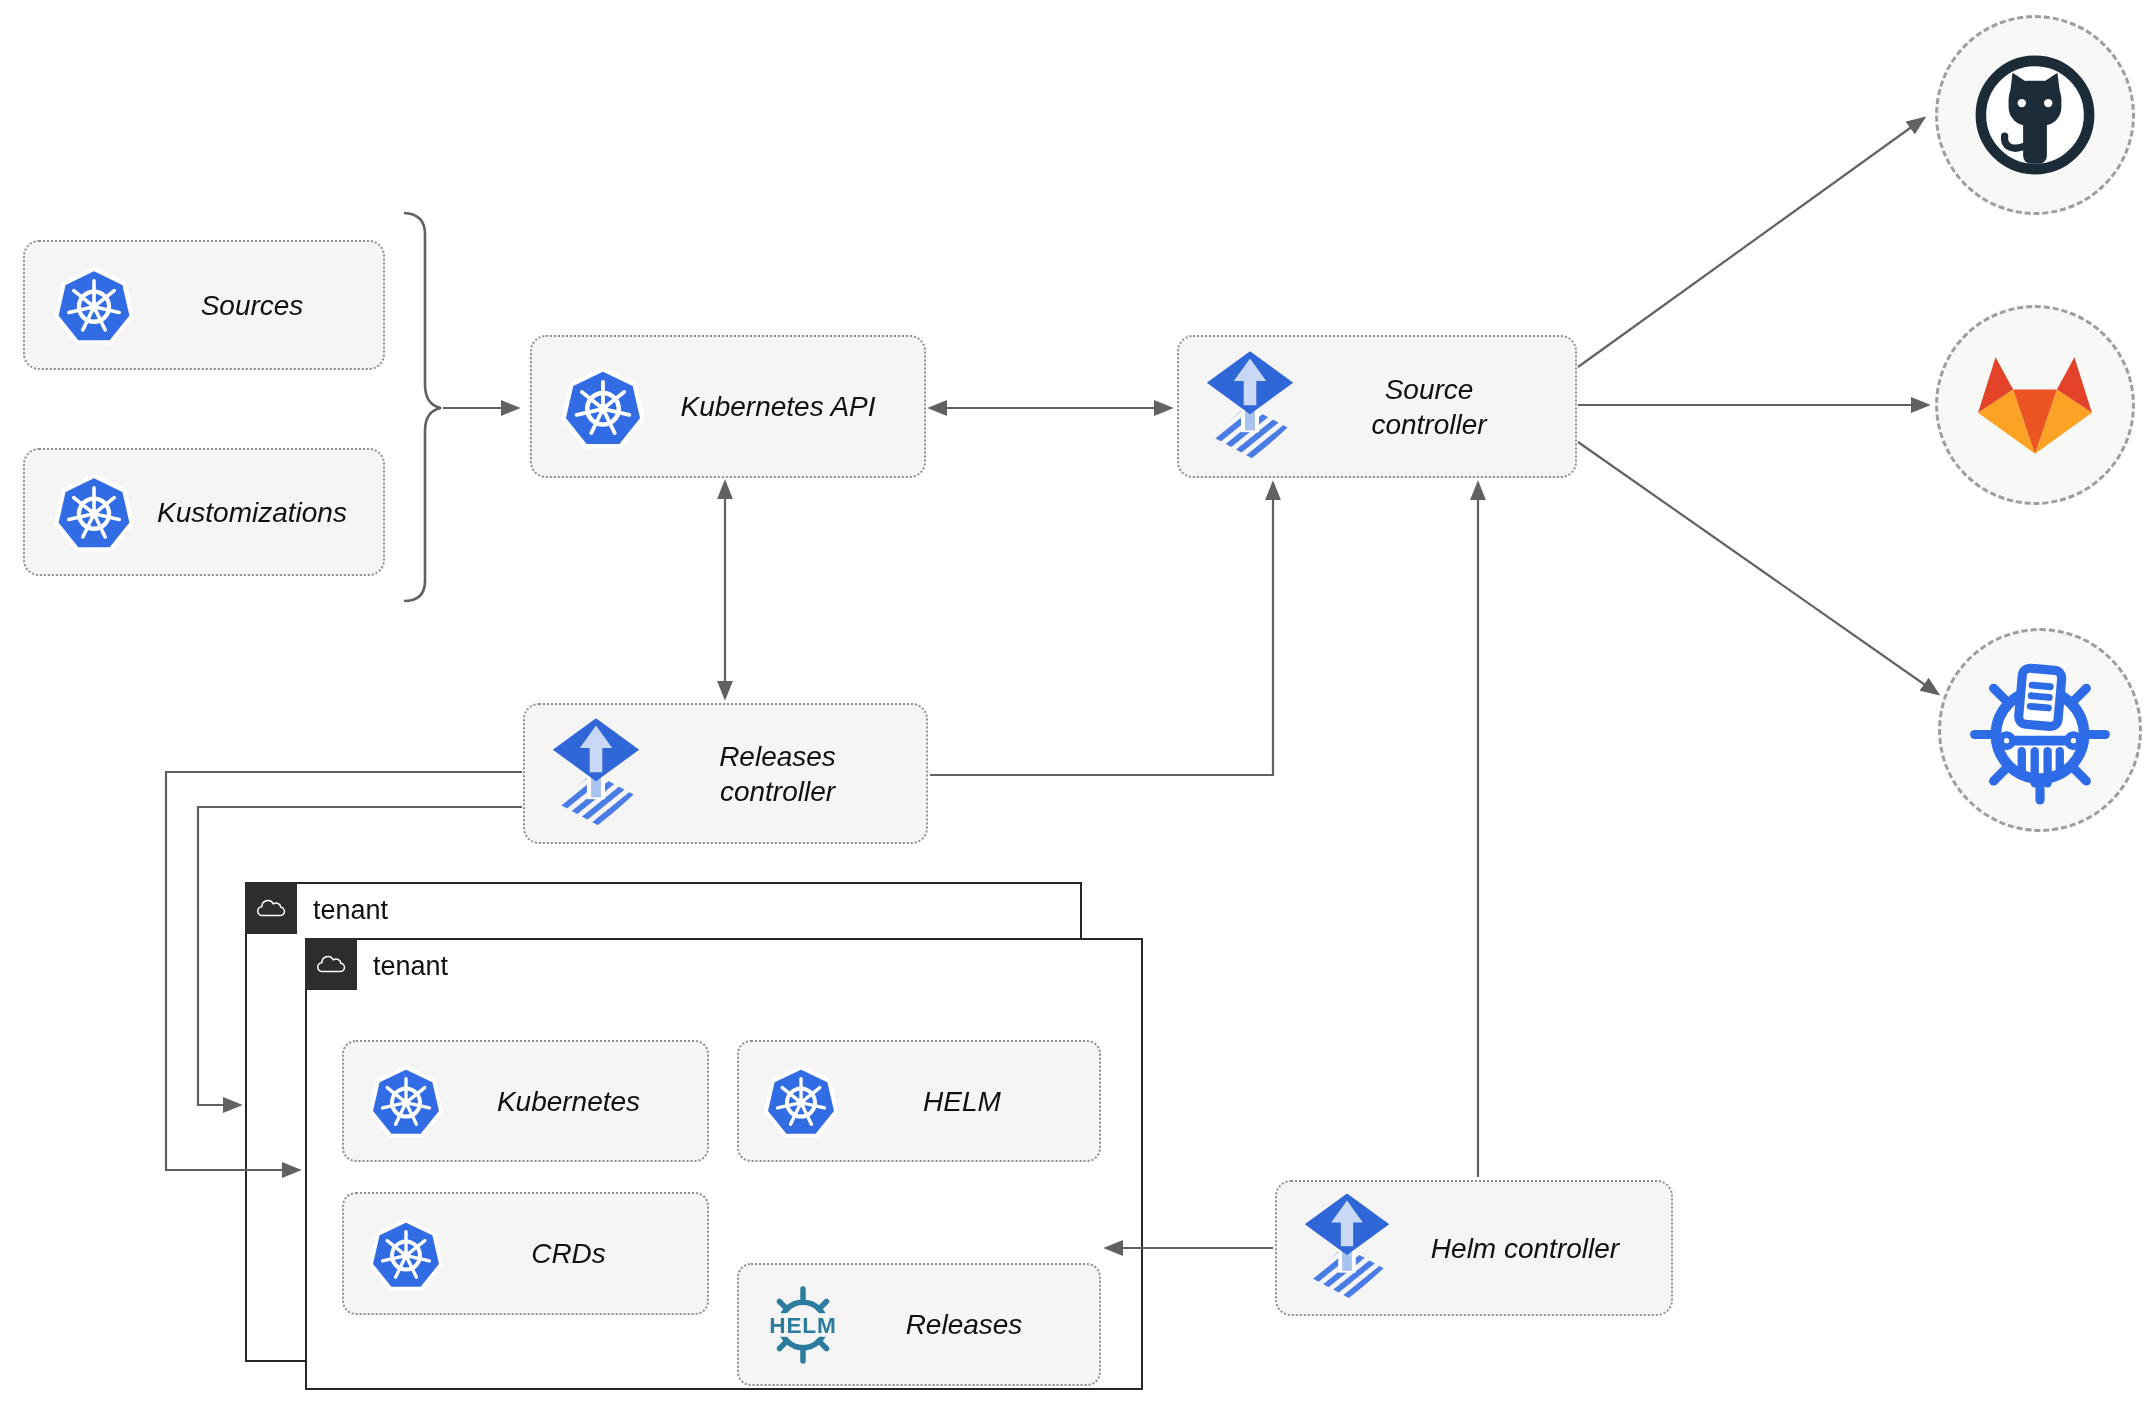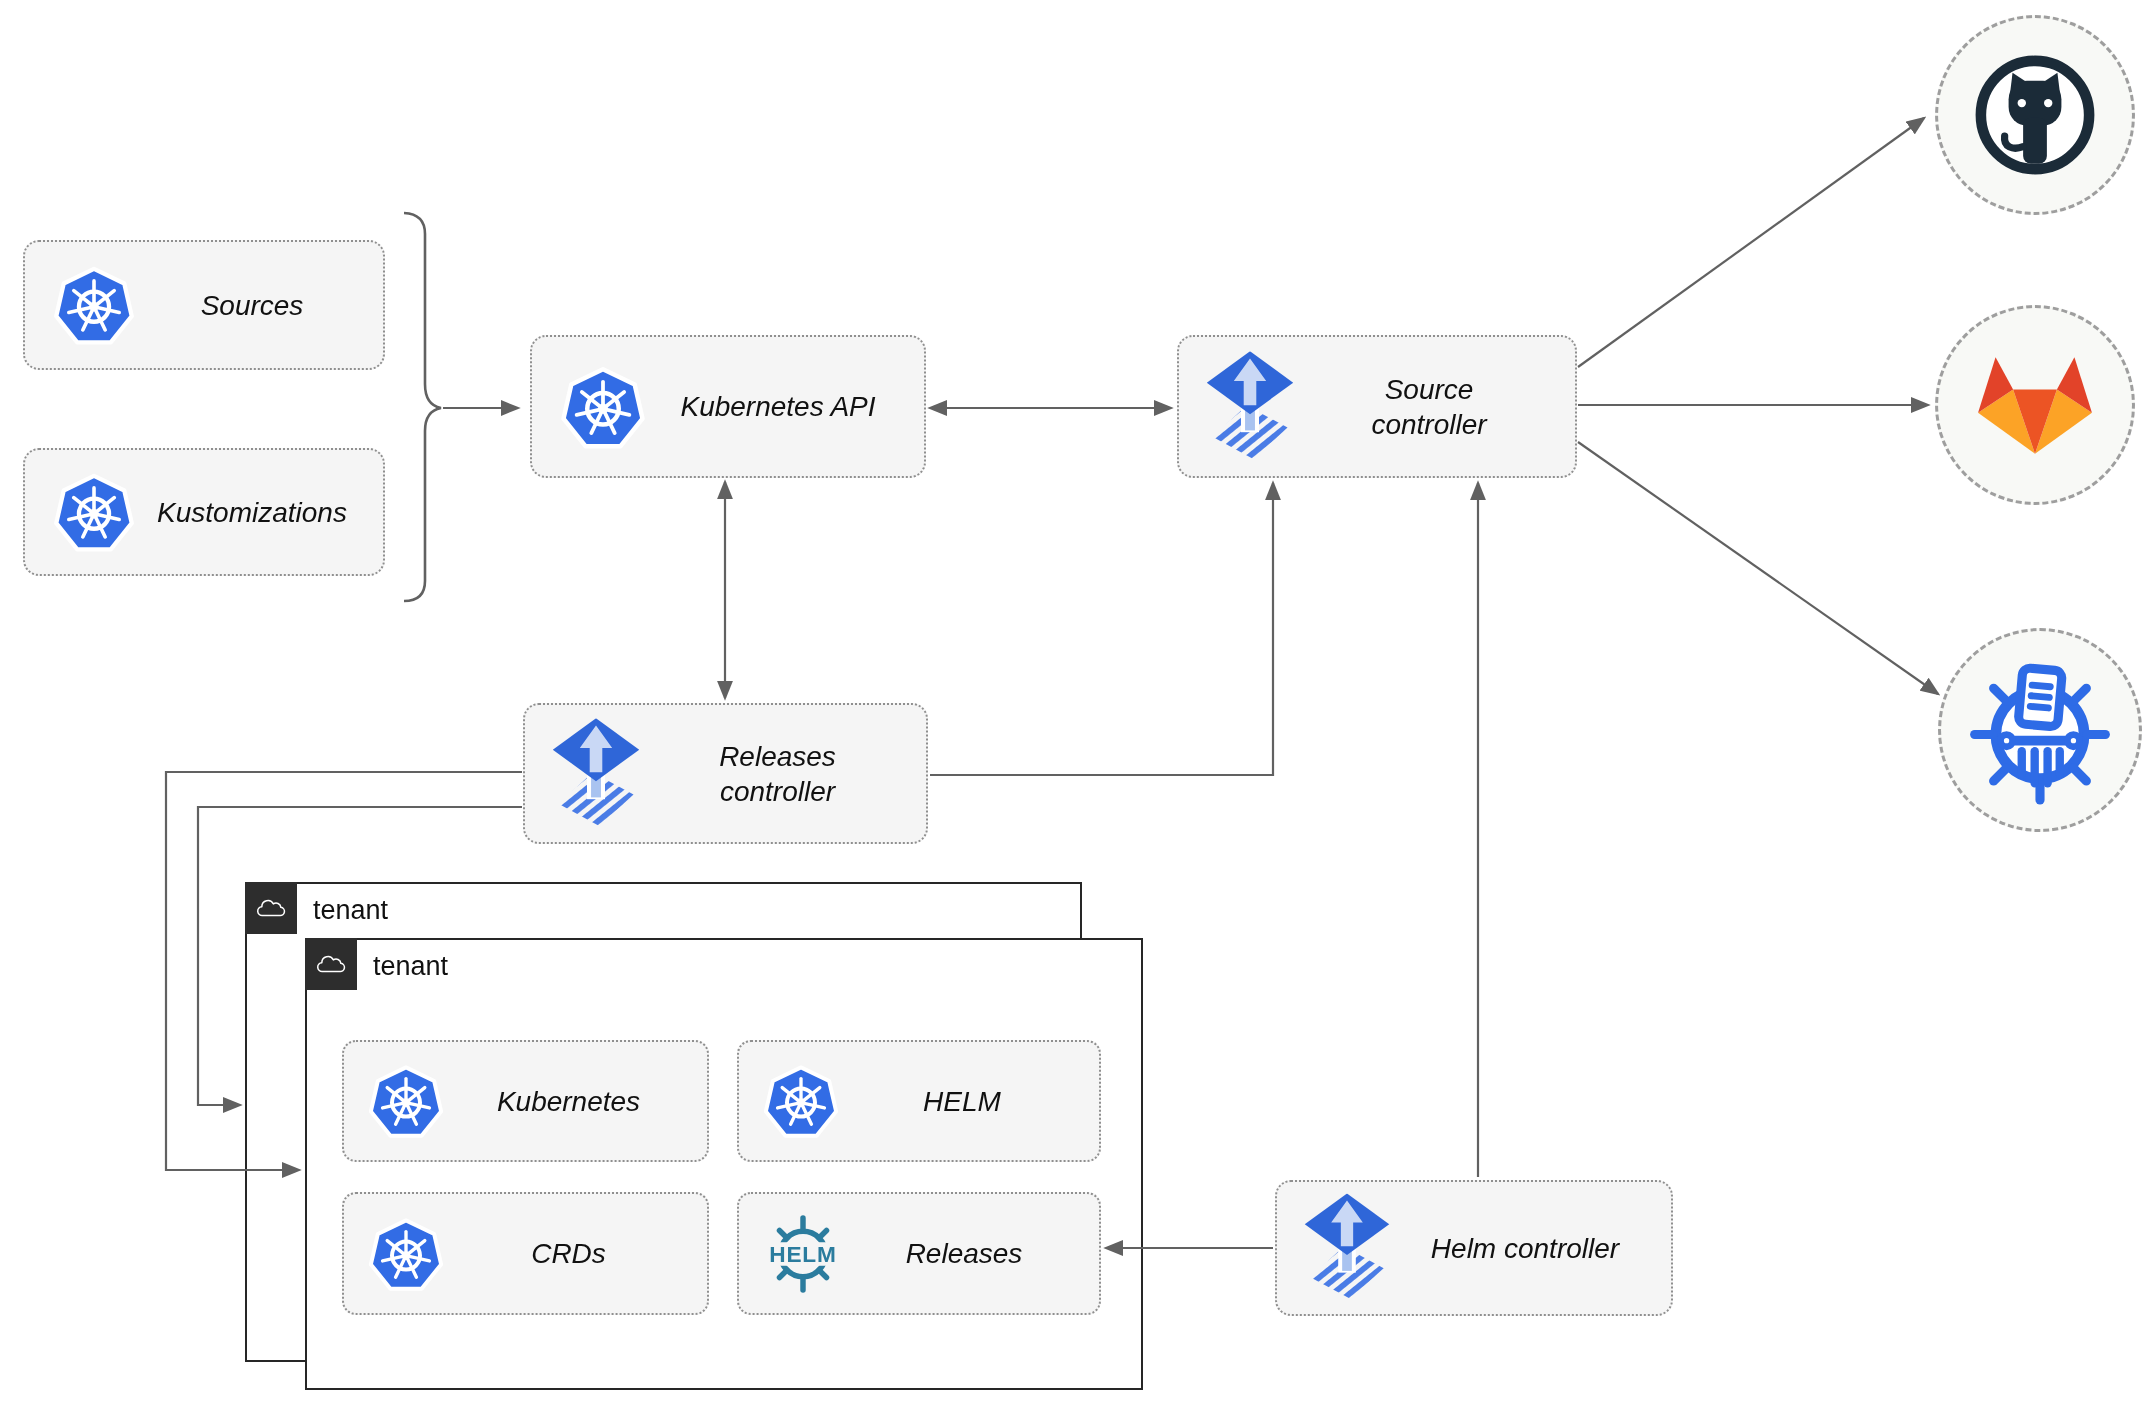--- a/index.html
+++ b/index.html
@@ -199,21 +199,21 @@
     <div class="nlabel">HELM</div>
   </div>
 
   <div class="item" style="left:342px;top:1192px;width:367px;height:123px">
     <svg class="nicon" width="80" height="80" viewBox="0 0 100 100">
         <use href="#sym-k8s"></use>
       </svg>
     <div class="nlabel">CRDs</div>
   </div>
 
-  <div class="item" style="left:737px;top:1192px;width:364px;height:123px">
+  <div class="item" style="left:737px;top:1263px;width:364px;height:123px">
     <svg class="nicon" width="84" height="84" viewBox="0 0 100 100">
         <use href="#sym-helm"></use>
       </svg>
     <div class="nlabel">Releases</div>
   </div>
 
   <div class="circle" style="left:1935px;top:15px;width:200px;height:200px">
     <svg width="132" height="132" viewBox="0 0 100 100">
         <use href="#sym-github"></use>
       </svg>

